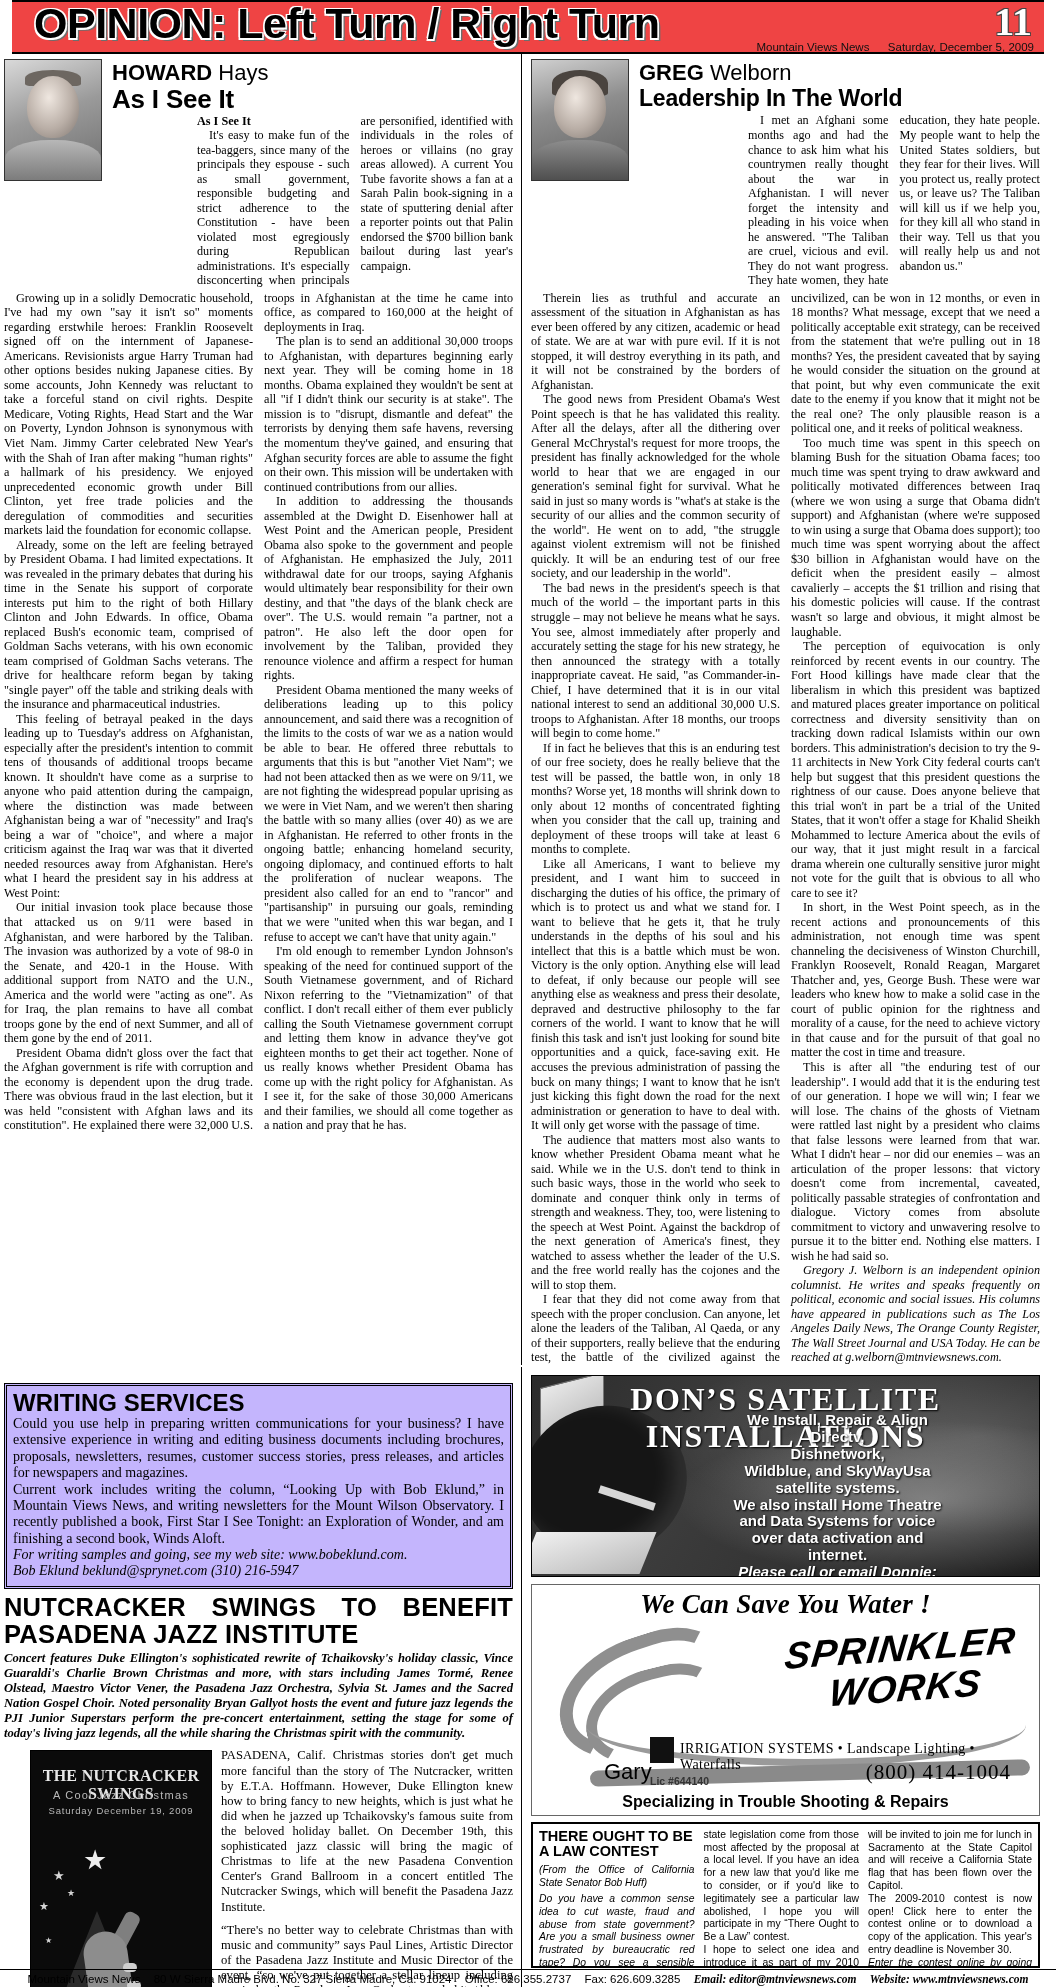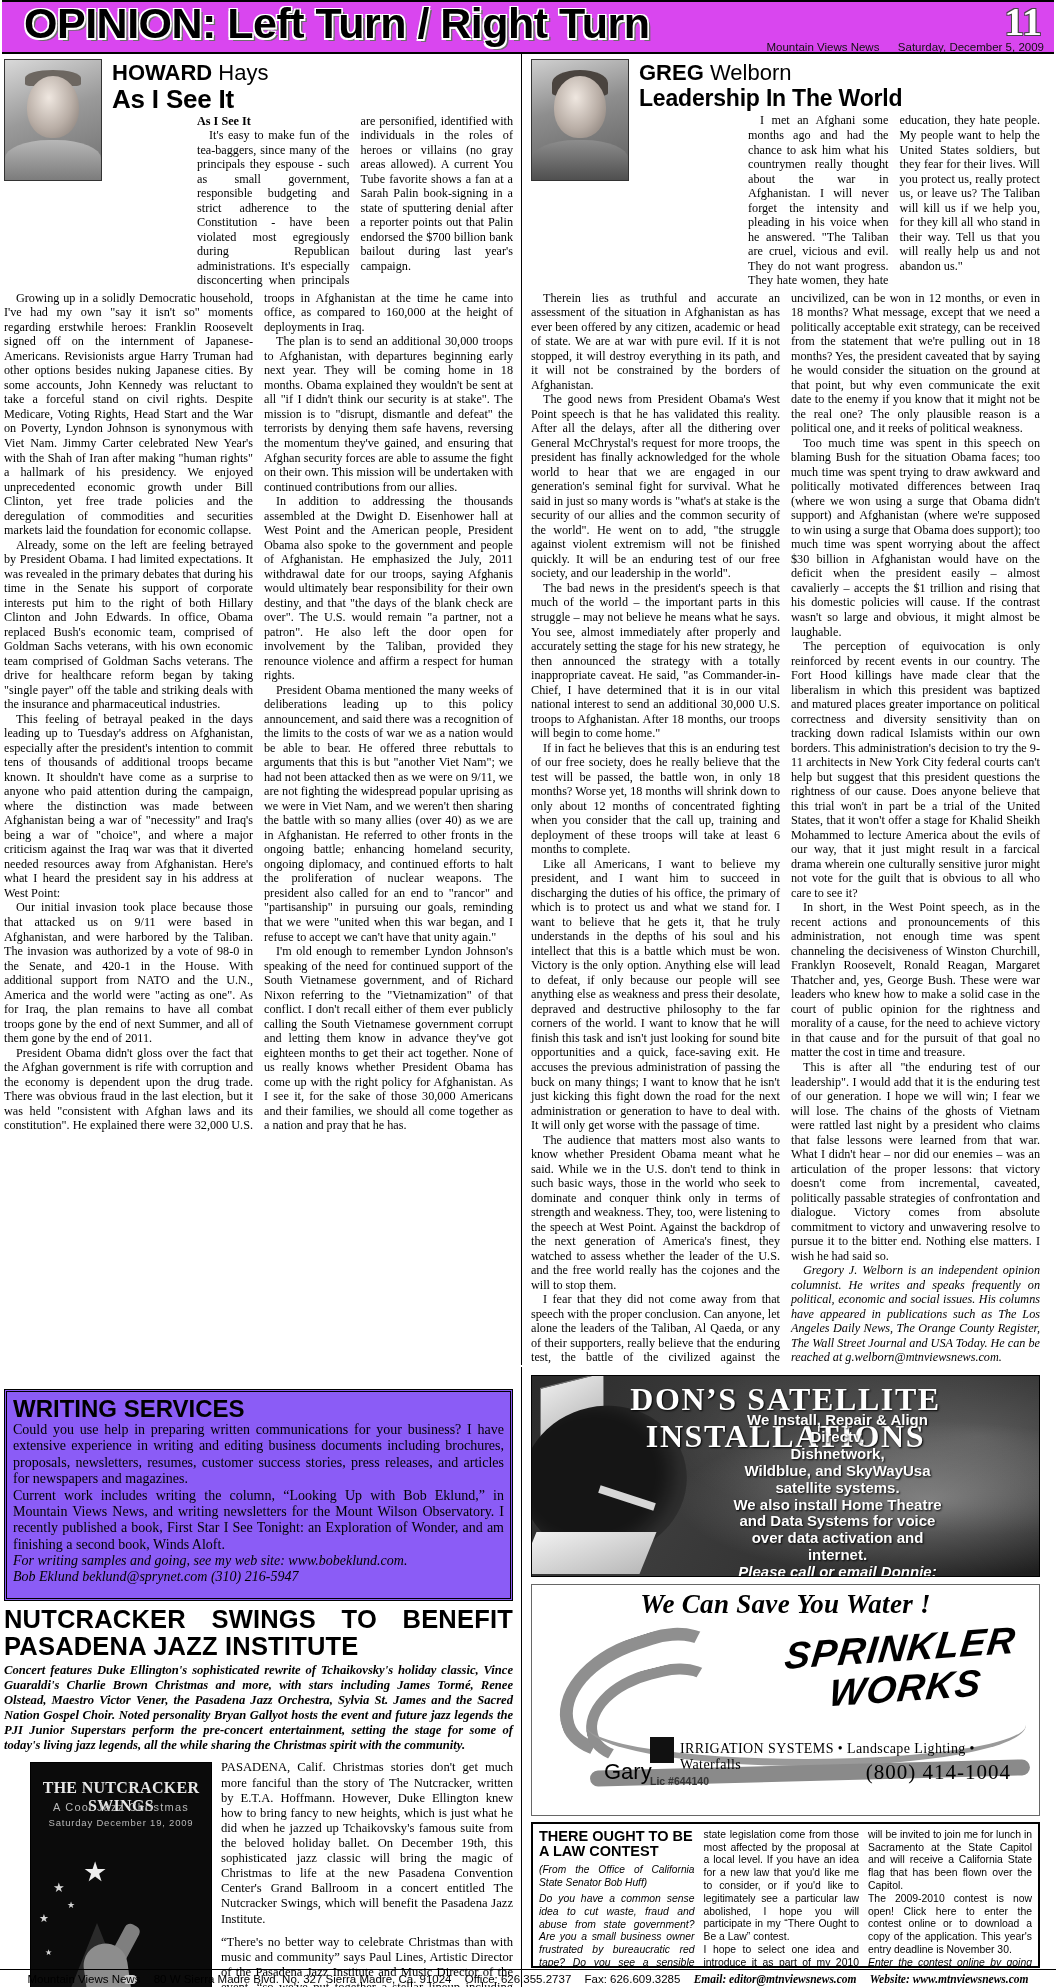--- a/index.html
+++ b/index.html
@@ -9,24 +9,24 @@
     color:#000;
     position:relative;
     overflow:hidden;
   }
   .page{position:relative;width:1056px;height:1987px;box-sizing:border-box;}
 
   
   .masthead{
     position:relative;
     height:50px;
-    background:#d946ef;
+    background:#ef4444;
     border-top:2px solid #000;
     border-bottom:2px solid #000;
-    margin:0 2px;
+    margin:0 12px;
   }
   .masthead-title{
     position:absolute;left:22px;top:-3px;
     font-family:"Liberation Sans", sans-serif;
     font-weight:bold;
     font-size:43px;
     letter-spacing:-0.5px;
     color:#000;
     text-shadow:
       -1.5px -1.5px 0 #fff, 1.5px -1.5px 0 #fff,
@@ -104,22 +104,22 @@
   .runaround{
     width:316px;margin-left:auto;
     column-count:2;column-gap:11px;text-align:justify;
     font-size:12.2px;line-height:1.19;
   }
   .runaround p{margin:0;text-indent:12px;}
 
   
   .ws-box{
     border:3px double #000;
-    background:#8b5cf6;
-    margin-top:22px;padding:4px 6px 12px 6px;
+    background:#c4b5fd;
+    margin-top:16px;padding:4px 6px 6px 6px;
   }
   .ws-title{
     font-family:"Liberation Sans", sans-serif;
     font-weight:bold;font-size:24px;line-height:1.05;margin-bottom:1px;
   }
   .ws-body{font-size:14px;line-height:1.17;text-align:justify;}
   .ws-body p{margin:0;}
   .ws-body p.it{font-style:italic;text-align:left;}
 
   
@@ -469,20 +469,21 @@
           <div class="spr-swoosh2"></div>
           <div class="spr-wave"></div>
           <div class="spr-base"></div>
           <div class="spr-logo1">SPRINKLER</div>
           <div class="spr-logo2">WORKS</div>
           <div class="spr-mark"></div>
           <div class="spr-tag">IRRIGATION SYSTEMS • Landscape Lighting • Waterfalls</div>
           <div class="spr-lic">Lic #644140</div>
           <div class="spr-name">Gary</div>
           <div class="spr-phone">(800) 414-1004</div>
+          <div class="spr-spec">Specializing in Trouble Shooting &amp; Repairs</div>
         </div>
 
         <div class="law-box">
           <div class="law-cols">
             <div class="law-c">
               <div class="law-title">THERE OUGHT TO BE</div>
               <div class="law-title">A LAW CONTEST</div>
               <div class="law-sub">(From the Office of California State Senator Bob Huff)</div>
               <p class="it" style="margin-top:4px;">Do you have a common sense idea to cut waste, fraud and abuse from state government? Are you a small business owner frustrated by bureaucratic red tape? Do you see a sensible solution to a growing problem in the community?</p>
 

